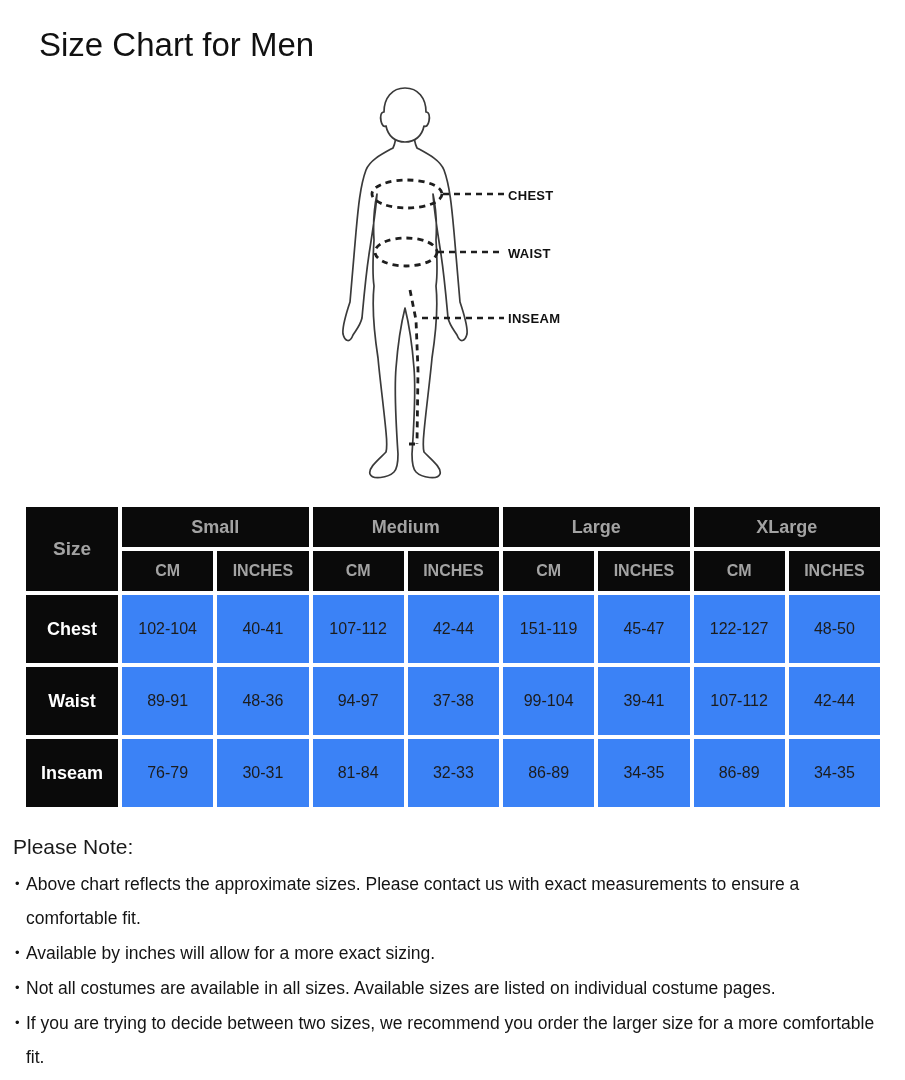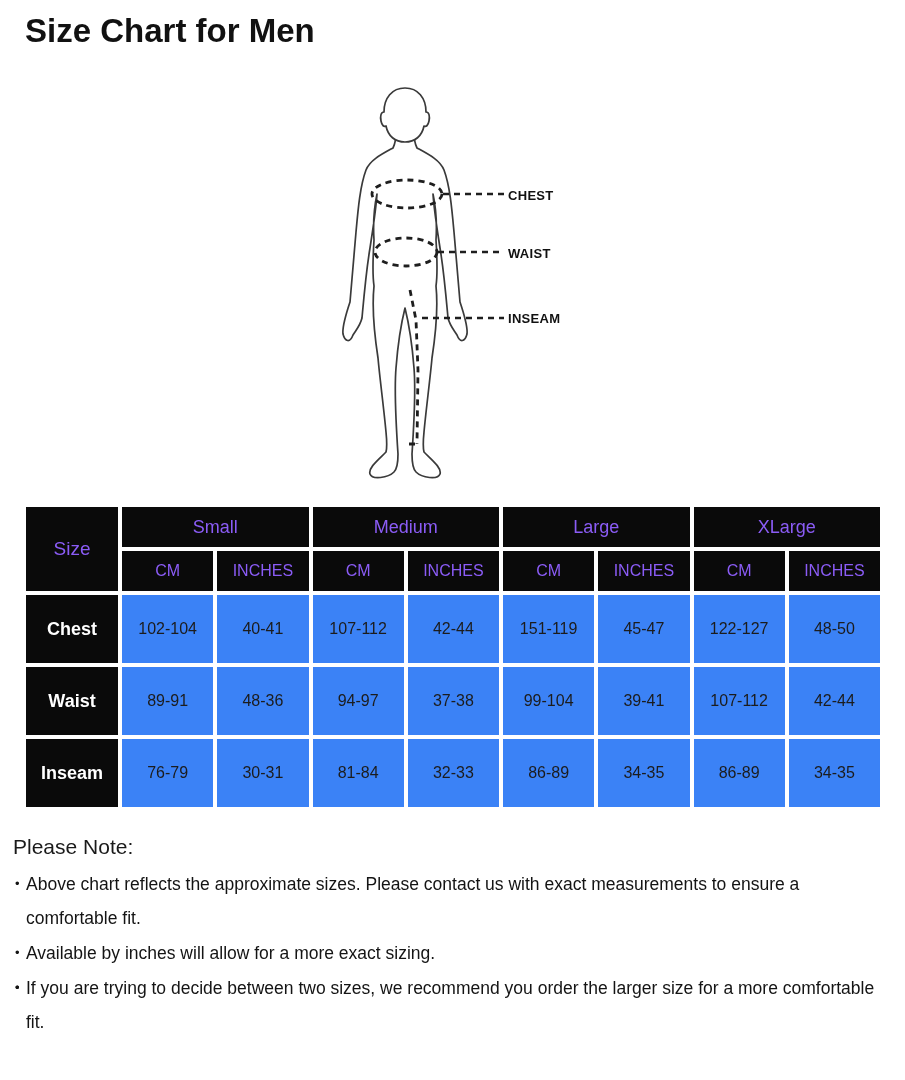--- a/index.html
+++ b/index.html
@@ -1,40 +1,40 @@
 <!DOCTYPE html>
 <html><head>
 <meta charset="utf-8">
 <style>
   html,body{margin:0;padding:0;}
   body{
     width:905px;height:1080px;position:relative;background:#ffffff;
     font-family:"Liberation Sans", sans-serif;color:#1a1a1a;overflow:hidden;
   }
   .page-title{
-    position:absolute;left:25px;top:12px;margin:0;
-    font-size:33px;font-weight:bold;color:#111;letter-spacing:0px;
+    position:absolute;left:25px;top:12px;margin:14px;
+    font-size:33px;font-weight:normal;color:#111;letter-spacing:0px;
   }
   
   .figure-wrap{position:absolute;left:330px;top:80px;width:290px;height:412px;}
   .figure-wrap svg{display:block;}
   .diagram-label{
     position:absolute;font-size:13px;font-weight:bold;color:#111;letter-spacing:0.3px;
   }
   .lbl-chest{left:508px;top:188px;}
   .lbl-waist{left:508px;top:246px;}
   .lbl-inseam{left:508px;top:311px;}
   
   table.size-table{
     position:absolute;left:22px;top:503px;width:862px;
     border-collapse:separate;border-spacing:4px;table-layout:fixed;
   }
   .size-table col.c-label{width:92px;}
   .size-table th,.size-table td{padding:0;text-align:center;vertical-align:middle;}
-  .size-table th{background:#0a0a0a;color:#8b5cf6;font-weight:normal;}
+  .size-table th{background:#0a0a0a;color:#a3a3a3;font-weight:bold;}
   .size-table .group-row th{height:40px;font-size:18px;}
   .size-table .unit-row th{height:40px;font-size:16px;}
   .size-table th.corner{font-size:19px;}
   .size-table td.row-label{background:#0a0a0a;color:#fff;font-weight:bold;font-size:18px;}
   .size-table td.val{background:#3b82f6;color:#1c1c1c;font-size:16px;height:68px;}
   
   .notes-heading{
     position:absolute;left:13px;top:835px;margin:0;
     font-size:21px;font-weight:normal;color:#1a1a1a;text-align:right;
   }
@@ -188,18 +188,19 @@
   <li>
     <span class="bullet">•</span>
     <span>Above chart reflects the approximate sizes. Please contact us with exact measurements to ensure a comfortable fit.</span>
   </li>
   <li>
     <span class="bullet">•</span>
     <span>Available by inches will allow for a more exact sizing.</span>
   </li>
   <li>
     <span class="bullet">•</span>
+    <span>Not all costumes are available in all sizes. Available sizes are listed on individual costume pages.</span>
   </li>
   <li>
     <span class="bullet">•</span>
     <span>If you are trying to decide between two sizes, we recommend you order the larger size for a more comfortable fit.</span>
   </li>
 </ul>
 
 </body></html>

